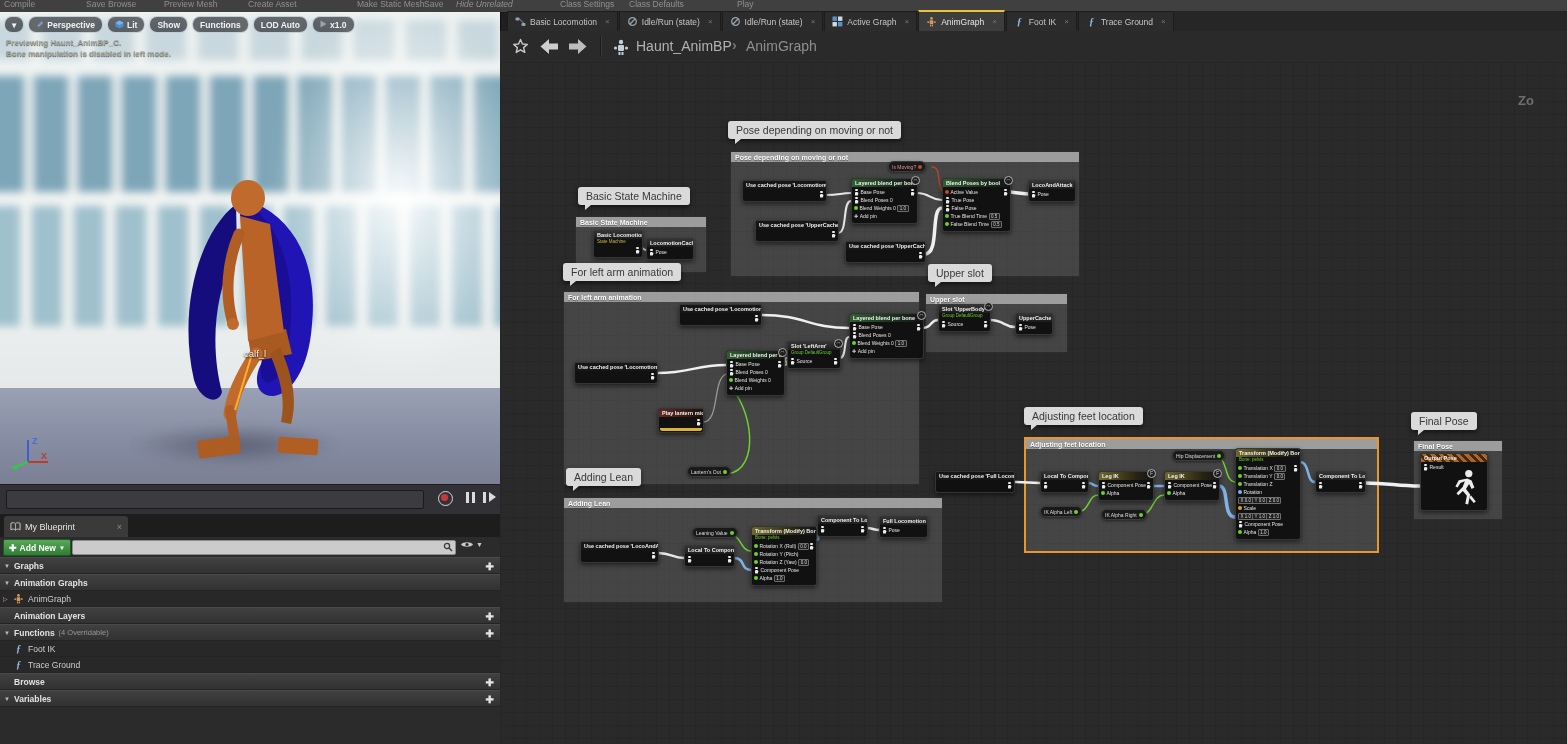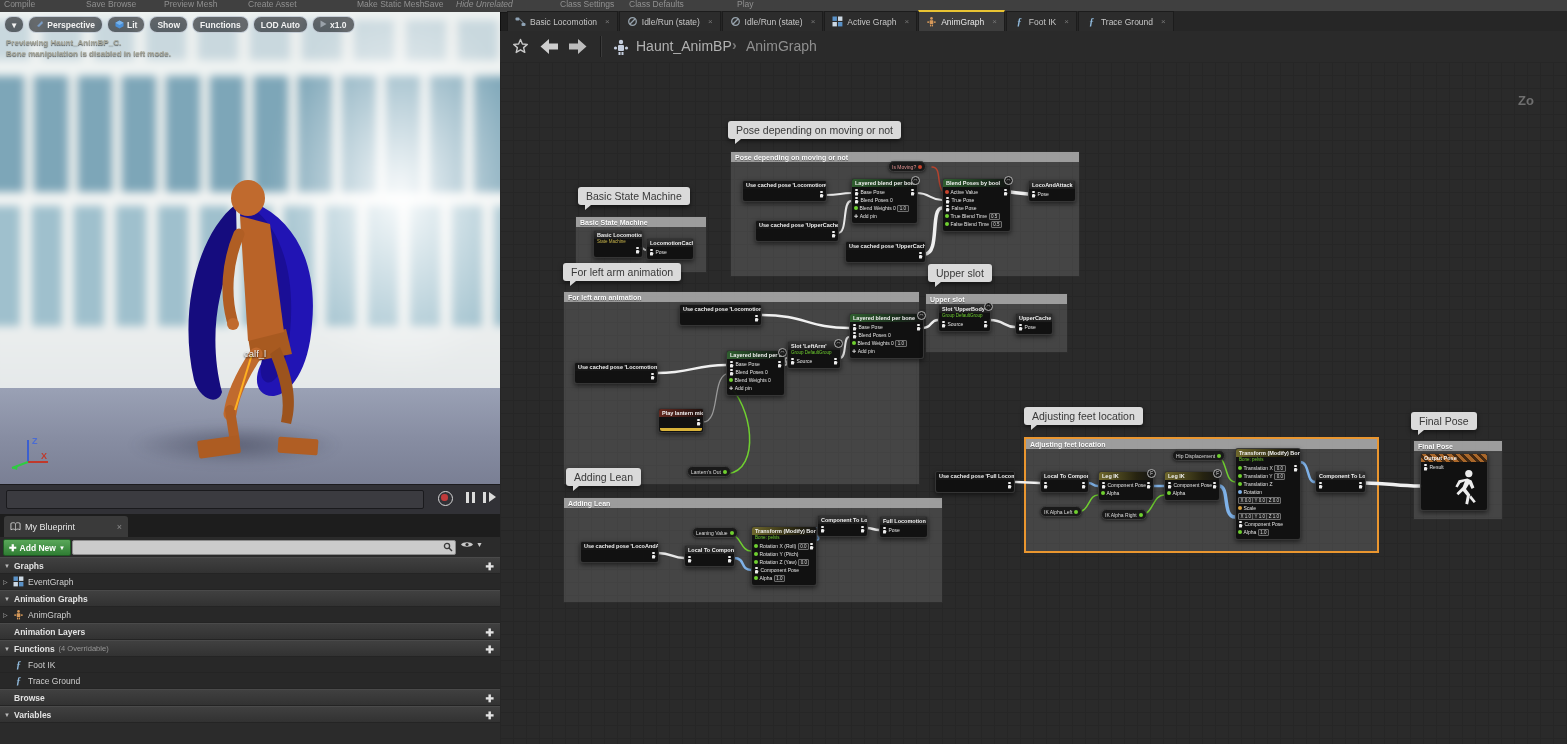--- a/index.html
+++ b/index.html
@@ -253,32 +253,20 @@
       </svg>
       <span>▼</span>
     </div>
   </div>
   <div id="bp-rows">
       <div class="bprow hdr">
         <span class="exp">▼</span>
         <span>Graphs</span>
         <span class="plus">✚</span>
       </div>
-      <div class="bprow item">
-        <span class="exp">▷</span>
-        <span class="bpicon">
-          <svg width="11" height="11" viewBox="0 0 11 11">
-            <rect x="0.5" y="0.5" width="4.4" height="4.4" fill="#5a92c8"></rect>
-            <rect x="6" y="0.5" width="4.4" height="4.4" fill="#cdd9e4"></rect>
-            <rect x="0.5" y="6" width="4.4" height="4.4" fill="#cdd9e4"></rect>
-            <rect x="6" y="6" width="4.4" height="4.4" fill="#5a92c8"></rect>
-          </svg>
-        </span>
-        <span>EventGraph</span>
-      </div>
       <div class="bprow hdr">
         <span class="exp">▼</span>
         <span>Animation Graphs</span>
       </div>
       <div class="bprow item">
         <span class="exp">▷</span>
         <span class="bpicon">
           <svg width="11" height="11" viewBox="0 0 18 18">
             <circle cx="9" cy="4" r="2.2" fill="#d89a5a"></circle>
             <rect x="6" y="7" width="6" height="6" rx="1" fill="#d89a5a"></rect>

